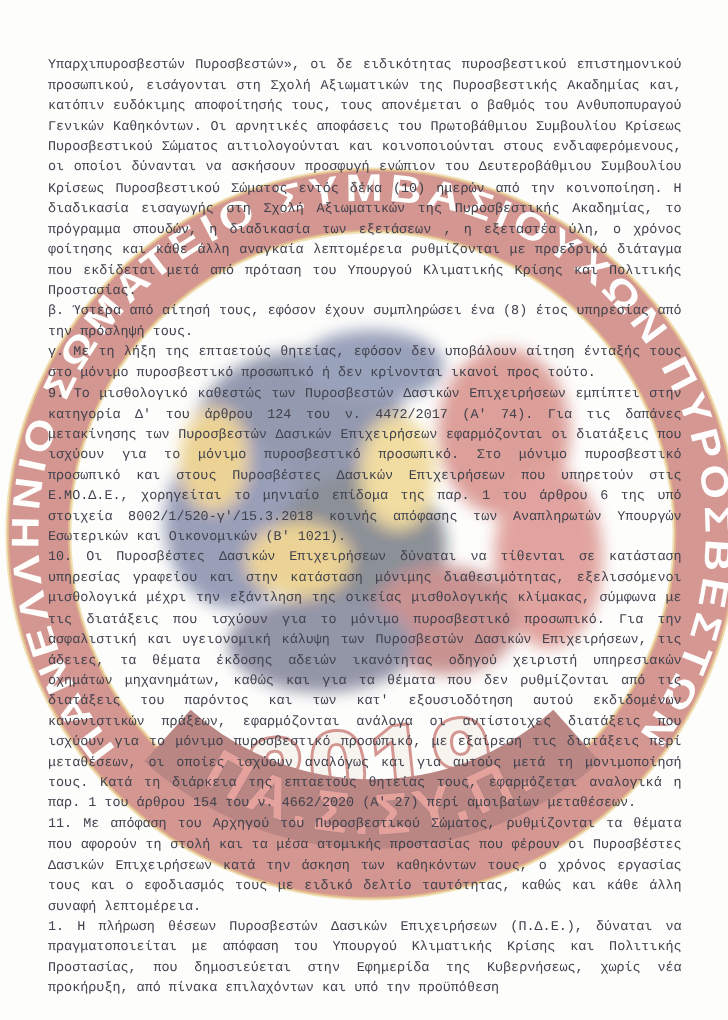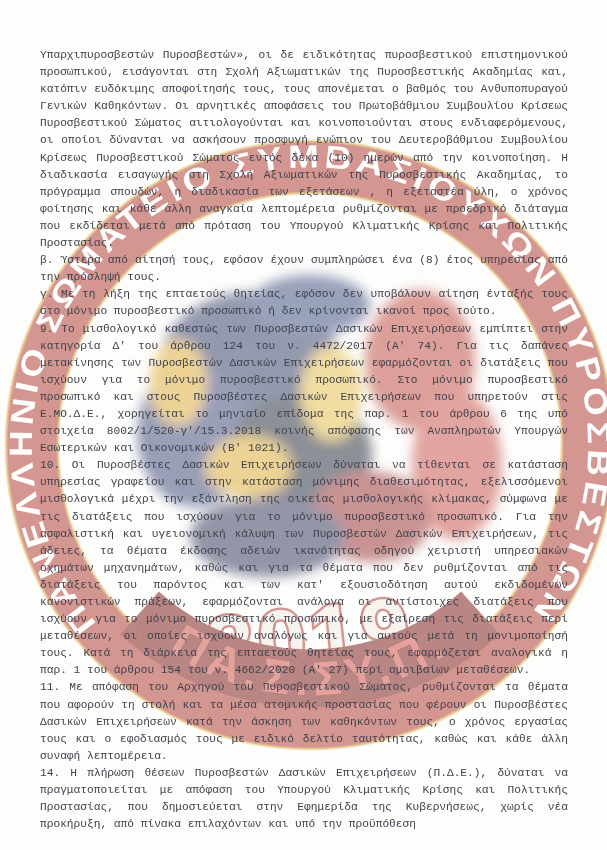--- a/index.html
+++ b/index.html
@@ -106,16 +106,16 @@
     </g>
   </svg>
 
   <div class="textblock">
     <p>Υπαρχιπυροσβεστών Πυροσβεστών», οι δε ειδικότητας πυροσβεστικού επιστημονικού προσωπικού, εισάγονται στη Σχολή Αξιωματικών της Πυροσβεστικής Ακαδημίας και, κατόπιν ευδόκιμης αποφοίτησής τους, τους απονέμεται ο βαθμός του Ανθυποπυραγού Γενικών Καθηκόντων. Οι αρνητικές αποφάσεις του Πρωτοβάθμιου Συμβουλίου Κρίσεως Πυροσβεστικού Σώματος αιτιολογούνται και κοινοποιούνται στους ενδιαφερόμενους, οι οποίοι δύνανται να ασκήσουν προσφυγή ενώπιον του Δευτεροβάθμιου Συμβουλίου Κρίσεως Πυροσβεστικού Σώματος εντός δέκα (10) ημερών από την κοινοποίηση. Η διαδικασία εισαγωγής στη Σχολή Αξιωματικών της Πυροσβεστικής Ακαδημίας, το πρόγραμμα σπουδών, η διαδικασία των εξετάσεων , η εξεταστέα ύλη, ο χρόνος φοίτησης και κάθε άλλη αναγκαία λεπτομέρεια ρυθμίζονται με προεδρικό διάταγμα που εκδίδεται μετά από πρόταση του Υπουργού Κλιματικής Κρίσης και Πολιτικής Προστασίας.</p>
     <p>β. Ύστερα από αίτησή τους, εφόσον έχουν συμπληρώσει ένα (8) έτος υπηρεσίας από την πρόσληψή τους.</p>
     <p>γ. Με τη λήξη της επταετούς θητείας, εφόσον δεν υποβάλουν αίτηση ένταξής τους στο μόνιμο πυροσβεστικό προσωπικό ή δεν κρίνονται ικανοί προς τούτο.</p>
     <p>9. Το μισθολογικό καθεστώς των Πυροσβεστών Δασικών Επιχειρήσεων εμπίπτει στην κατηγορία Δ' του άρθρου 124 του ν. 4472/2017 (Α' 74). Για τις δαπάνες μετακίνησης των Πυροσβεστών Δασικών Επιχειρήσεων εφαρμόζονται οι διατάξεις που ισχύουν για το μόνιμο πυροσβεστικό προσωπικό. Στο μόνιμο πυροσβεστικό προσωπικό και στους Πυροσβέστες Δασικών Επιχειρήσεων που υπηρετούν στις Ε.ΜΟ.Δ.Ε., χορηγείται το μηνιαίο επίδομα της παρ. 1 του άρθρου 6 της υπό στοιχεία 8002/1/520-γ'/15.3.2018 κοινής απόφασης των Αναπληρωτών Υπουργών Εσωτερικών και Οικονομικών (Β' 1021).</p>
     <p>10. Οι Πυροσβέστες Δασικών Επιχειρήσεων δύναται να τίθενται σε κατάσταση υπηρεσίας γραφείου και στην κατάσταση μόνιμης διαθεσιμότητας, εξελισσόμενοι μισθολογικά μέχρι την εξάντληση της οικείας μισθολογικής κλίμακας, σύμφωνα με τις διατάξεις που ισχύουν για το μόνιμο πυροσβεστικό προσωπικό. Για την ασφαλιστική και υγειονομική κάλυψη των Πυροσβεστών Δασικών Επιχειρήσεων, τις άδειες, τα θέματα έκδοσης αδειών ικανότητας οδηγού χειριστή υπηρεσιακών οχημάτων μηχανημάτων, καθώς και για τα θέματα που δεν ρυθμίζονται από τις διατάξεις του παρόντος και των κατ' εξουσιοδότηση αυτού εκδιδομένων κανονιστικών πράξεων, εφαρμόζονται ανάλογα οι αντίστοιχες διατάξεις που ισχύουν για το μόνιμο πυροσβεστικό προσωπικό, με εξαίρεση τις διατάξεις περί μεταθέσεων, οι οποίες ισχύουν αναλόγως και για αυτούς μετά τη μονιμοποίησή τους. Κατά τη διάρκεια της επταετούς θητείας τους, εφαρμόζεται αναλογικά η παρ. 1 του άρθρου 154 του ν. 4662/2020 (Α' 27) περί αμοιβαίων μεταθέσεων.</p>
     <p>11. Με απόφαση του Αρχηγού του Πυροσβεστικού Σώματος, ρυθμίζονται τα θέματα που αφορούν τη στολή και τα μέσα ατομικής προστασίας που φέρουν οι Πυροσβέστες Δασικών Επιχειρήσεων κατά την άσκηση των καθηκόντων τους, ο χρόνος εργασίας τους και ο εφοδιασμός τους με ειδικό δελτίο ταυτότητας, καθώς και κάθε άλλη συναφή λεπτομέρεια.</p>
-    <p>14. Η πλήρωση θέσεων Πυροσβεστών Δασικών Επιχειρήσεων (Π.Δ.Ε.), δύναται να πραγματοποιείται με απόφαση του Υπουργού Κλιματικής Κρίσης και Πολιτικής Προστασίας, που δημοσιεύεται στην Εφημερίδα της Κυβερνήσεως, χωρίς νέα προκήρυξη, από πίνακα επιλαχόντων και υπό την προϋπόθεση</p>
+    <p>1. Η πλήρωση θέσεων Πυροσβεστών Δασικών Επιχειρήσεων (Π.Δ.Ε.), δύναται να πραγματοποιείται με απόφαση του Υπουργού Κλιματικής Κρίσης και Πολιτικής Προστασίας, που δημοσιεύεται στην Εφημερίδα της Κυβερνήσεως, χωρίς νέα προκήρυξη, από πίνακα επιλαχόντων και υπό την προϋπόθεση</p>
   </div>
 
 </div>
 
 </body></html>

